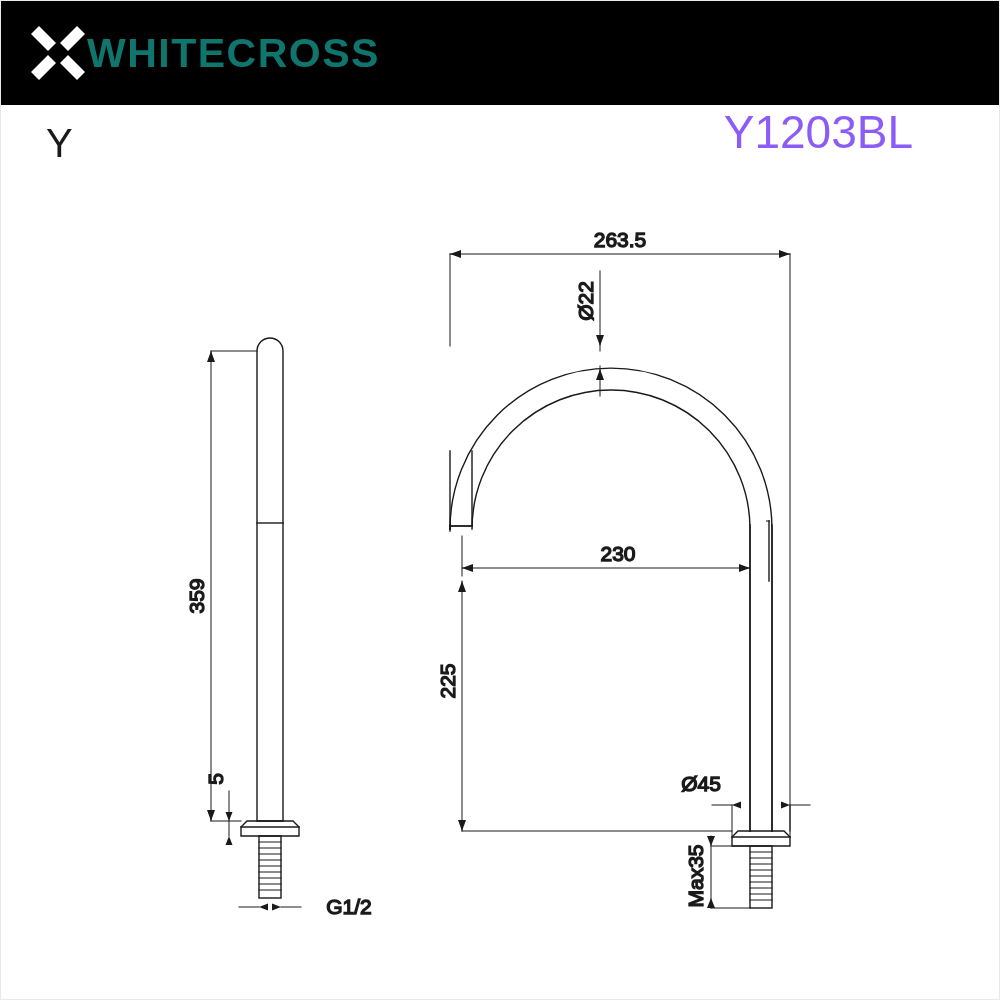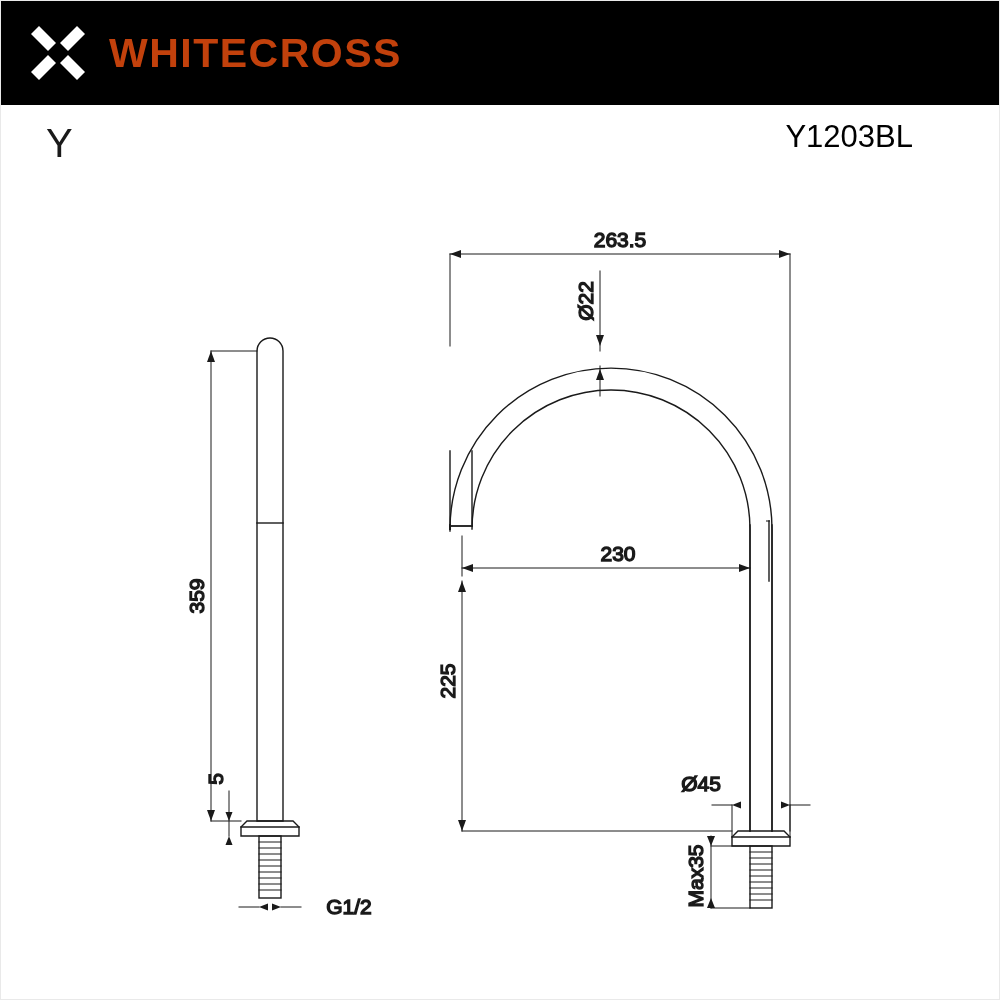--- a/index.html
+++ b/index.html
@@ -33,22 +33,21 @@
     align-items: center;
   }
   .logo-mark {
     margin-left: 28px;
     width: 58px;
     height: 58px;
     position: relative;
     flex: none;
   }
   .brand-text {
-    margin-left: 22px;
-    color: #c2410c;
+    color: #0f766e;
     font-size: 41px;
     font-weight: bold;
     letter-spacing: 1.5px;
     line-height: 1;
   }
 
   
   .title-row {
     position: absolute;
     left: 0;
@@ -60,23 +59,23 @@
     position: absolute;
     left: 45px;
     top: 18px;
     font-size: 40px;
     color: #1a1a1a;
     line-height: 1;
   }
   .model-code {
     position: absolute;
     right: 88px;
-    top: 16px;
-    font-size: 31px;
-    color: #000000;
+    top: 4px;
+    font-size: 46px;
+    color: #8b5cf6;
     line-height: 1;
   }
 
   
   .drawing {
     position: absolute;
     left: 0;
     top: 190px;
     width: 1000px;
     height: 810px;

